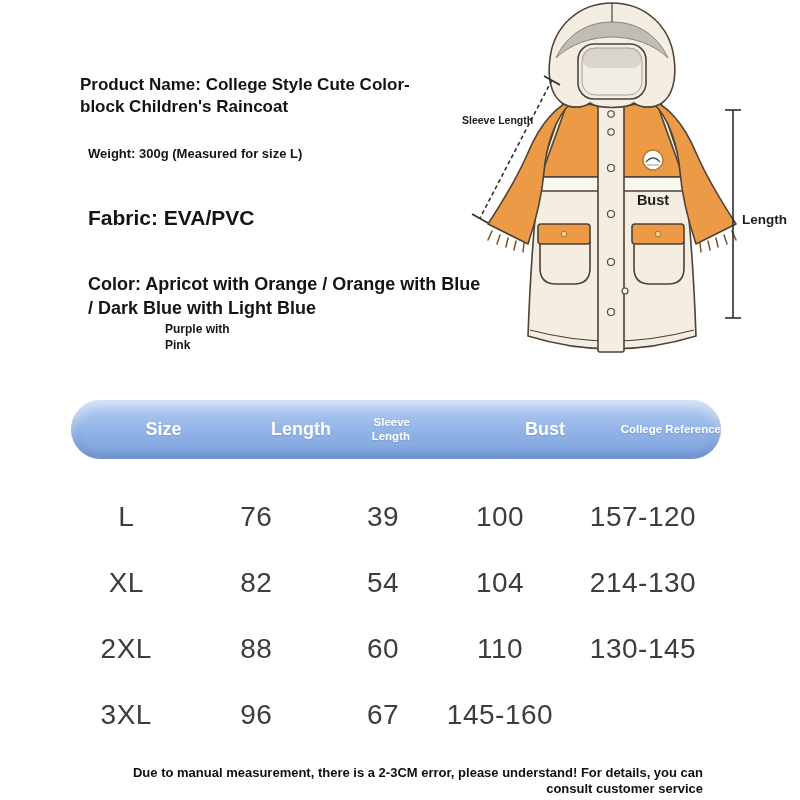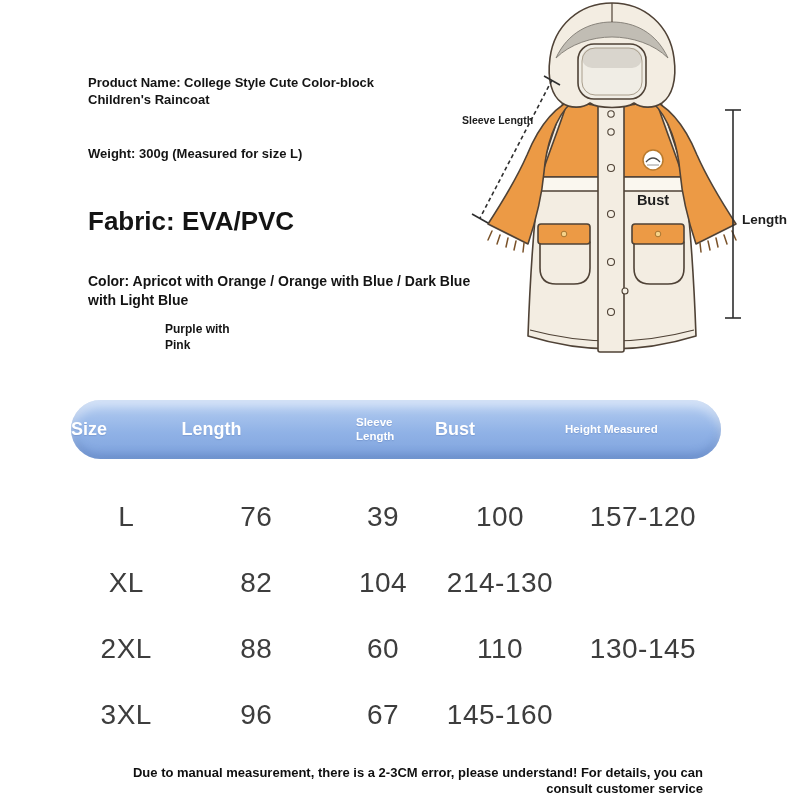--- a/index.html
+++ b/index.html
@@ -8,24 +8,24 @@
     --pill-top:#B7CFF2; --pill-mid:#90B2E6; --pill-bottom:#7FA3DE;
     --cols:17% 23% 16% 20% 24%;
   }
   *{margin:0;padding:0;box-sizing:border-box;}
   html,body{background:#fff;}
   body{font-family:"Liberation Sans",sans-serif;}
   .stage{position:relative;width:800px;height:800px;background:#ffffff;overflow:hidden;}
 
   
   .info p{position:absolute;color:#141414;font-weight:bold;}
-  .p-name{left:88px;top:74px;width:345px;font-size:13px;line-height:1.32;}
+  .p-name{left:80px;top:74px;width:345px;font-size:17px;line-height:1.32;}
   .p-weight{left:88px;top:146px;font-size:13px;}
-  .p-fabric{left:88px;top:206px;font-size:26px;}
-  .p-colors{left:88px;top:272px;width:395px;font-size:14px;line-height:1.35;}
+  .p-fabric{left:88px;top:206px;font-size:21px;}
+  .p-colors{left:88px;top:272px;width:395px;font-size:18px;line-height:1.35;}
   .p-extra{left:165px;top:321px;width:80px;font-size:12px;line-height:1.35;}
 
   
   .diagram{position:absolute;left:430px;top:0;width:360px;height:365px;}
   .o{stroke:var(--outline);stroke-width:1.6;stroke-linejoin:round;}
   .fill-orange{fill:var(--orange);}
   .fill-cream{fill:var(--cream);}
   .fill-cream2{fill:var(--cream2);}
   .seam{fill:none;stroke:var(--outline);stroke-width:1.2;}
   .btn{fill:#F6F1E6;stroke:var(--outline);stroke-width:1.1;}
@@ -35,21 +35,21 @@
   .diagram text{font-family:"Liberation Sans",sans-serif;font-weight:bold;fill:#1D1D1D;}
   .t-sleeve{font-size:10.5px;}
   .t-length{font-size:13.5px;}
   .t-bust{font-size:14.5px;fill:var(--accent);text-anchor:middle;}
 
   
   .pill{position:absolute;left:71px;top:400px;width:650px;height:59px;border-radius:30px;
     background:linear-gradient(180deg,var(--pill-top) 0%,var(--pill-mid) 55%,var(--pill-bottom) 100%);
     box-shadow:inset 0 7px 10px rgba(255,255,255,.45), inset 0 -5px 9px rgba(55,90,155,.28);
     display:grid;grid-template-columns:var(--cols);align-items:center;}
-  .pill .hc{color:#fff;font-weight:bold;text-align:left;text-shadow:0 1px 1px rgba(90,120,180,.35);}
+  .pill .hc{color:#fff;font-weight:bold;text-align:right;text-shadow:0 1px 1px rgba(90,120,180,.35);}
   .h-big{font-size:18px;}
   .h-small{font-size:11.5px;line-height:1.15;}
   .h-wrap{max-width:54px;margin:0 auto;}
   .rows{position:absolute;left:71px;top:484px;width:650px;}
   .row{height:66px;display:grid;grid-template-columns:var(--cols);align-items:center;}
   .row .c{font-size:28px;color:#3D3D3D;text-align:center;letter-spacing:.5px;}
 
   
   .footnote{position:absolute;left:118px;top:765px;width:585px;font-size:13px;font-weight:bold;
     color:#0F0F0F;line-height:1.25;text-align:right;}
@@ -149,34 +149,35 @@
     <text class="t-length" x="312" y="224">Length</text>
   </svg>
 
   <div class="pill">
     <div class="hc h-big">Size</div>
     <div class="hc h-big">Length</div>
     <div class="hc h-small">
         <div class="h-wrap">Sleeve Length</div>
       </div>
     <div class="hc h-big">Bust</div>
-    <div class="hc h-small">Height Measured</div>
+    <div class="hc h-small">College Reference</div>
   </div>
 
   <div class="rows">
     <div class="row">
       <div class="c">L</div>
       <div class="c">76</div>
       <div class="c">39</div>
       <div class="c">100</div>
       <div class="c">157-120</div>
     </div>
     <div class="row">
       <div class="c">XL</div>
       <div class="c">82</div>
+      <div class="c">54</div>
       <div class="c">104</div>
       <div class="c">214-130</div>
     </div>
     <div class="row">
       <div class="c">2XL</div>
       <div class="c">88</div>
       <div class="c">60</div>
       <div class="c">110</div>
       <div class="c">130-145</div>
     </div>

